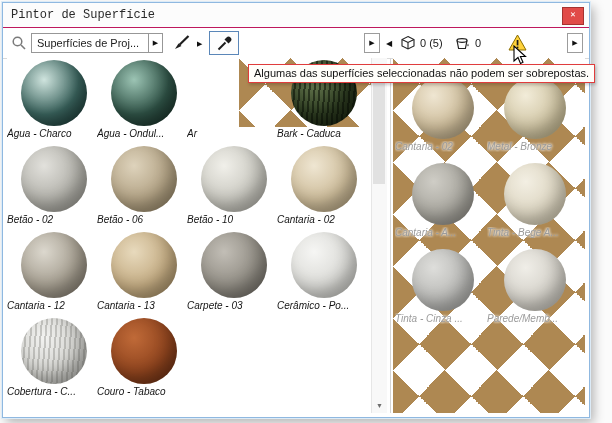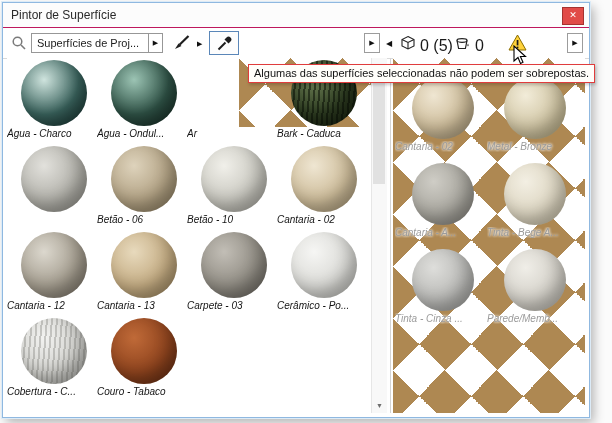--- a/index.html
+++ b/index.html
@@ -7,21 +7,21 @@
     width:612px; height:423px; position:relative; overflow:hidden;
     background:#fbfbfb; font-family:"Liberation Sans", sans-serif;
     -webkit-font-smoothing:antialiased;
   }
   .window {
     position:absolute; left:2px; top:2px; width:586px; height:414px;
     background:#ffffff; border:1px solid #8fb8e0;
     box-shadow:0 0 0 1px #dcebf7, 4px 5px 10px rgba(0,0,0,.28);
   }
   
-  .titlebar { position:absolute; left:0; top:0; right:0; height:24px; background:#fcfcfc; border-bottom:4px solid #be185d; }
+  .titlebar { position:absolute; left:0; top:0; right:0; height:24px; background:#fcfcfc; border-bottom:4px solid #be185d;font-family:Liberation Mono, monospace; }
   .title { position:absolute; left:8px; top:5px; font-size:12px; color:#2a2a2a; }
   .close-btn {
     position:absolute; right:5px; top:4px; width:20px; height:16px;
     background:#e14b48; border:1px solid #a53230; color:#ffffff;
     font-size:9px; line-height:14px; text-align:center; cursor:default;
   }
   
   .toolbar { position:absolute; left:0; top:25px; right:0; height:30px; background:#ffffff; border-bottom:1px solid #d9d9d9; }
   .tb { position:absolute; }
   .search-icon { left:8px; top:7px; width:16px; height:16px; }
@@ -32,21 +32,21 @@
   .brush-flyout { left:194px; top:12px; font-size:7px; color:#111; }
   .eyedropper-btn { left:206px; top:3px; width:30px; height:24px; border:1px solid #5a86b8; background:#fdfdfd; box-sizing:border-box; text-align:center; padding-top:3px; }
   .flyout-btn {
     width:16px; height:20px; border:1px solid #9c9c9c; background:#fff; box-sizing:border-box;
     font-size:7px; line-height:18px; text-align:center; color:#111;
   }
   .left-flyout { left:361px; top:5px; }
   .right-flyout { left:564px; top:5px; }
   .collapse-arrow { left:383px; top:11px; font-size:8px; color:#111; }
   .cube-icon { left:397px; top:7px; }
-  .count { font-size:16px; color:#1a1a1a; top:9px; }
+  .count { font-size:11px; color:#1a1a1a; top:9px; }
   .count-elements { left:417px; }
   .bucket-icon { left:450px; top:7px; }
   .count-bucket { left:472px; }
   .warning-icon { left:505px; top:6px; }
   
   .checker {
     background-color:#ffffff;
     background-image:repeating-conic-gradient(from 45deg, #ae8852 0deg 90deg, #ffffff 90deg 180deg);
     background-size:52px 52px;
   }
@@ -153,20 +153,21 @@
         </div>
         <div class="cell">
           <div class="cell-label">Ar</div>
         </div>
         <div class="cell">
           <div class="sphere" style="background: repeating-linear-gradient(95deg, rgba(10, 16, 6, 0.55) 0px, rgba(10, 16, 6, 0.55) 2px, rgba(0, 0, 0, 0) 2px, rgba(0, 0, 0, 0) 5px), radial-gradient(circle at 35% 30%, rgb(106, 125, 82) 0%, rgb(44, 58, 32) 55%, rgb(16, 23, 8) 100%);"></div>
           <div class="cell-label">Bark - Caduca</div>
         </div>
         <div class="cell">
           <div class="sphere" style="background: radial-gradient(circle at 35% 30%, rgb(226, 225, 220) 0%, rgb(178, 177, 170) 55%, rgb(130, 129, 122) 100%);"></div>
+          <div class="cell-label">Betão - 02</div>
         </div>
         <div class="cell">
           <div class="sphere" style="background: radial-gradient(circle at 35% 30%, rgb(222, 211, 188) 0%, rgb(178, 162, 132) 55%, rgb(125, 111, 83) 100%);"></div>
           <div class="cell-label">Betão - 06</div>
         </div>
         <div class="cell">
           <div class="sphere" style="background: radial-gradient(circle at 35% 30%, rgb(241, 240, 234) 0%, rgb(201, 200, 192) 55%, rgb(151, 150, 142) 100%);"></div>
           <div class="cell-label">Betão - 10</div>
         </div>
         <div class="cell">

